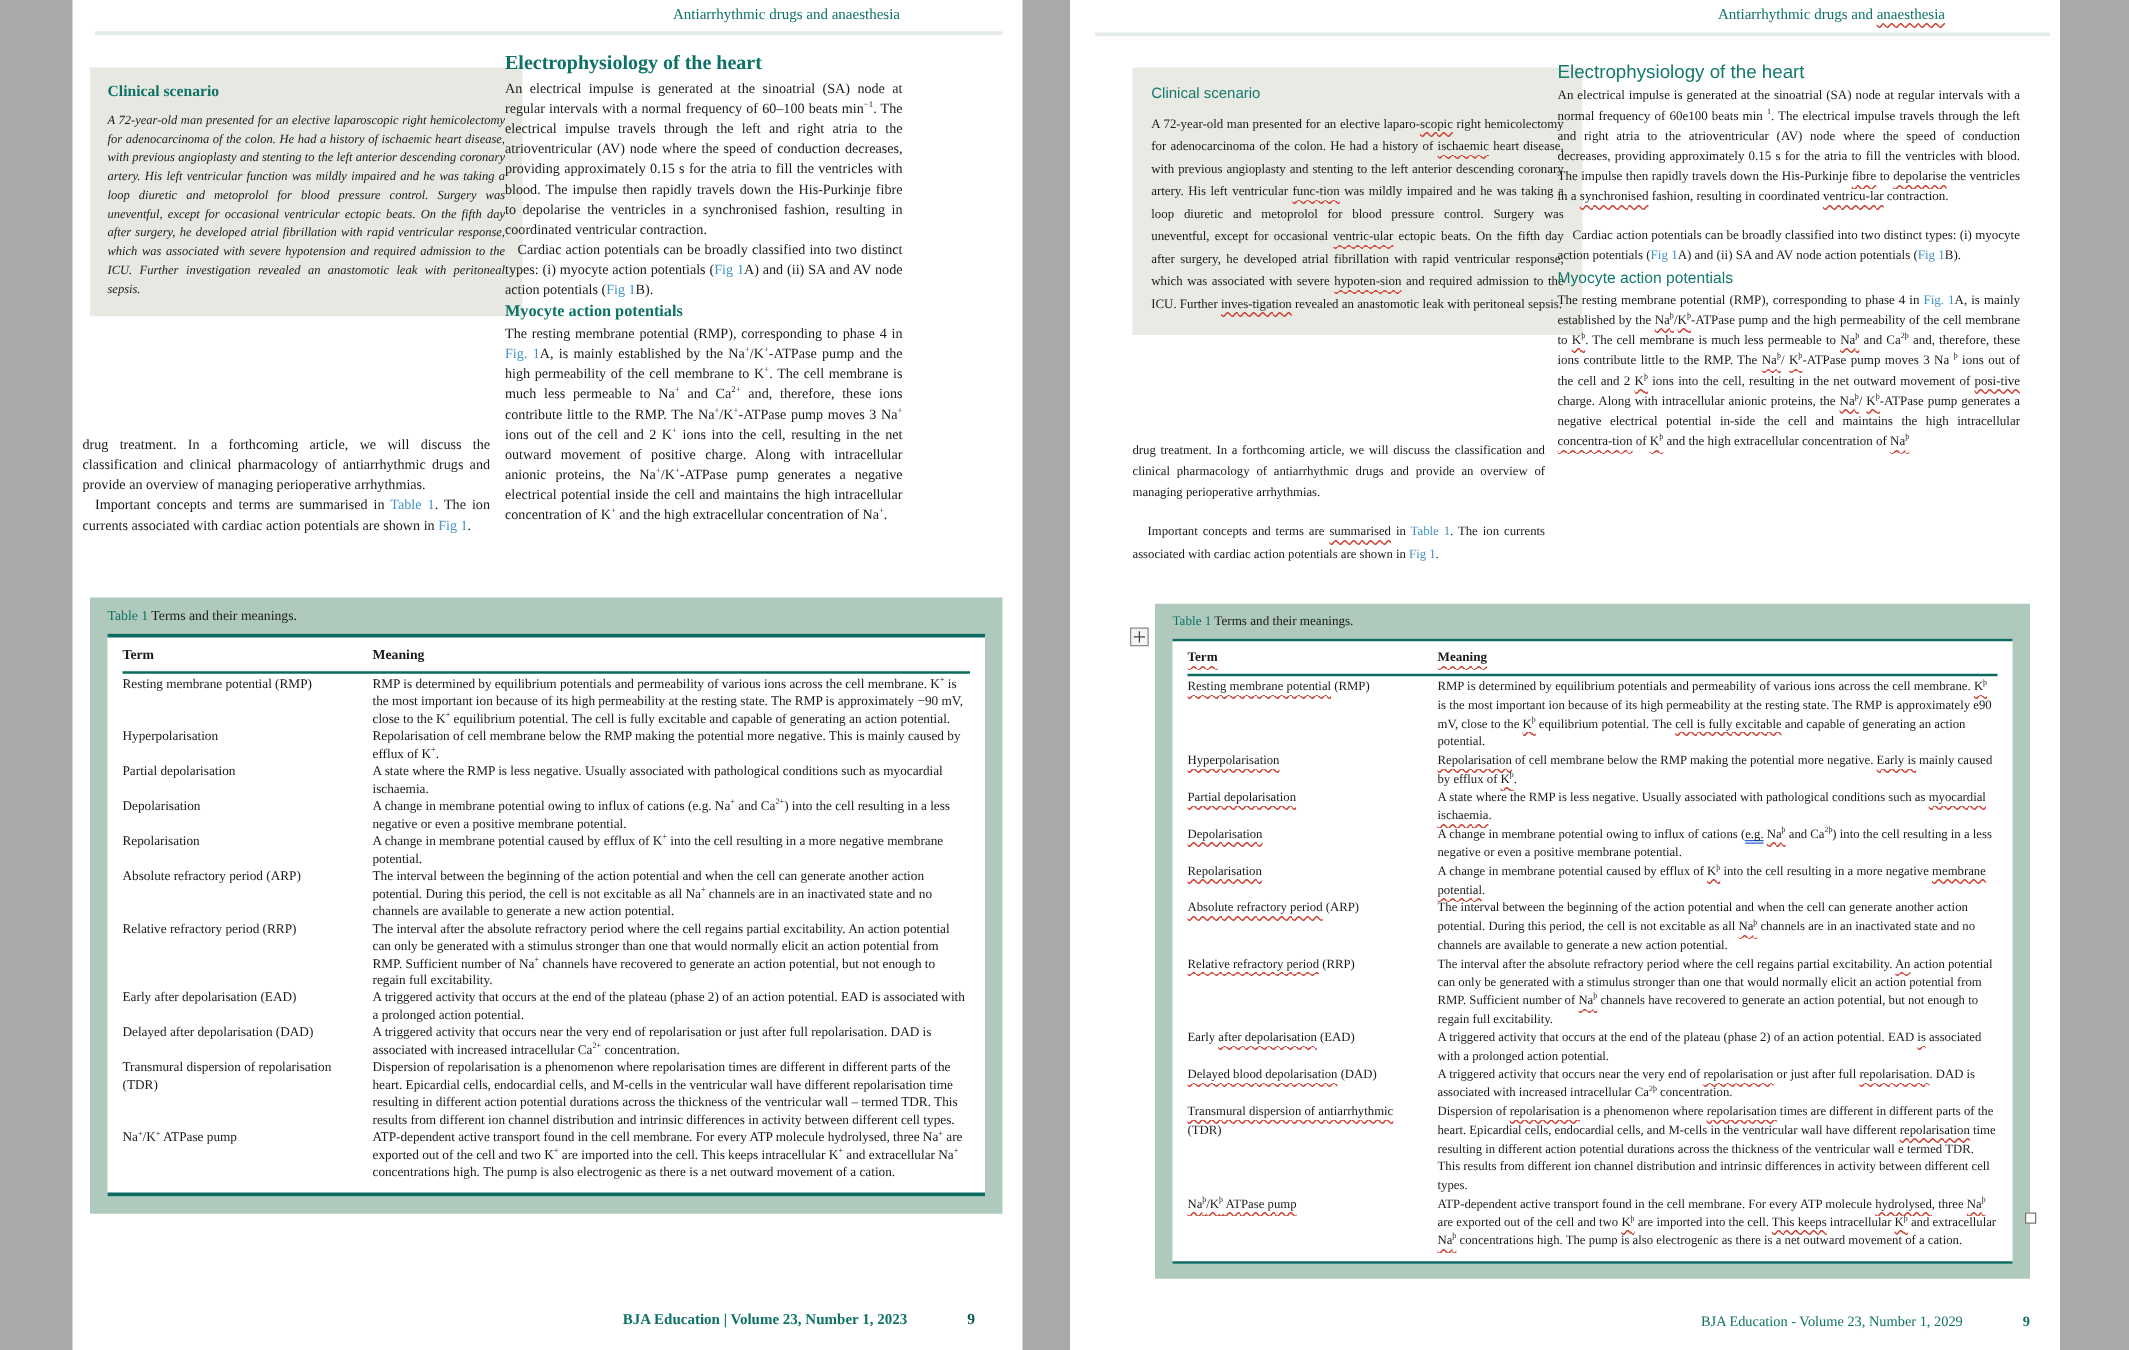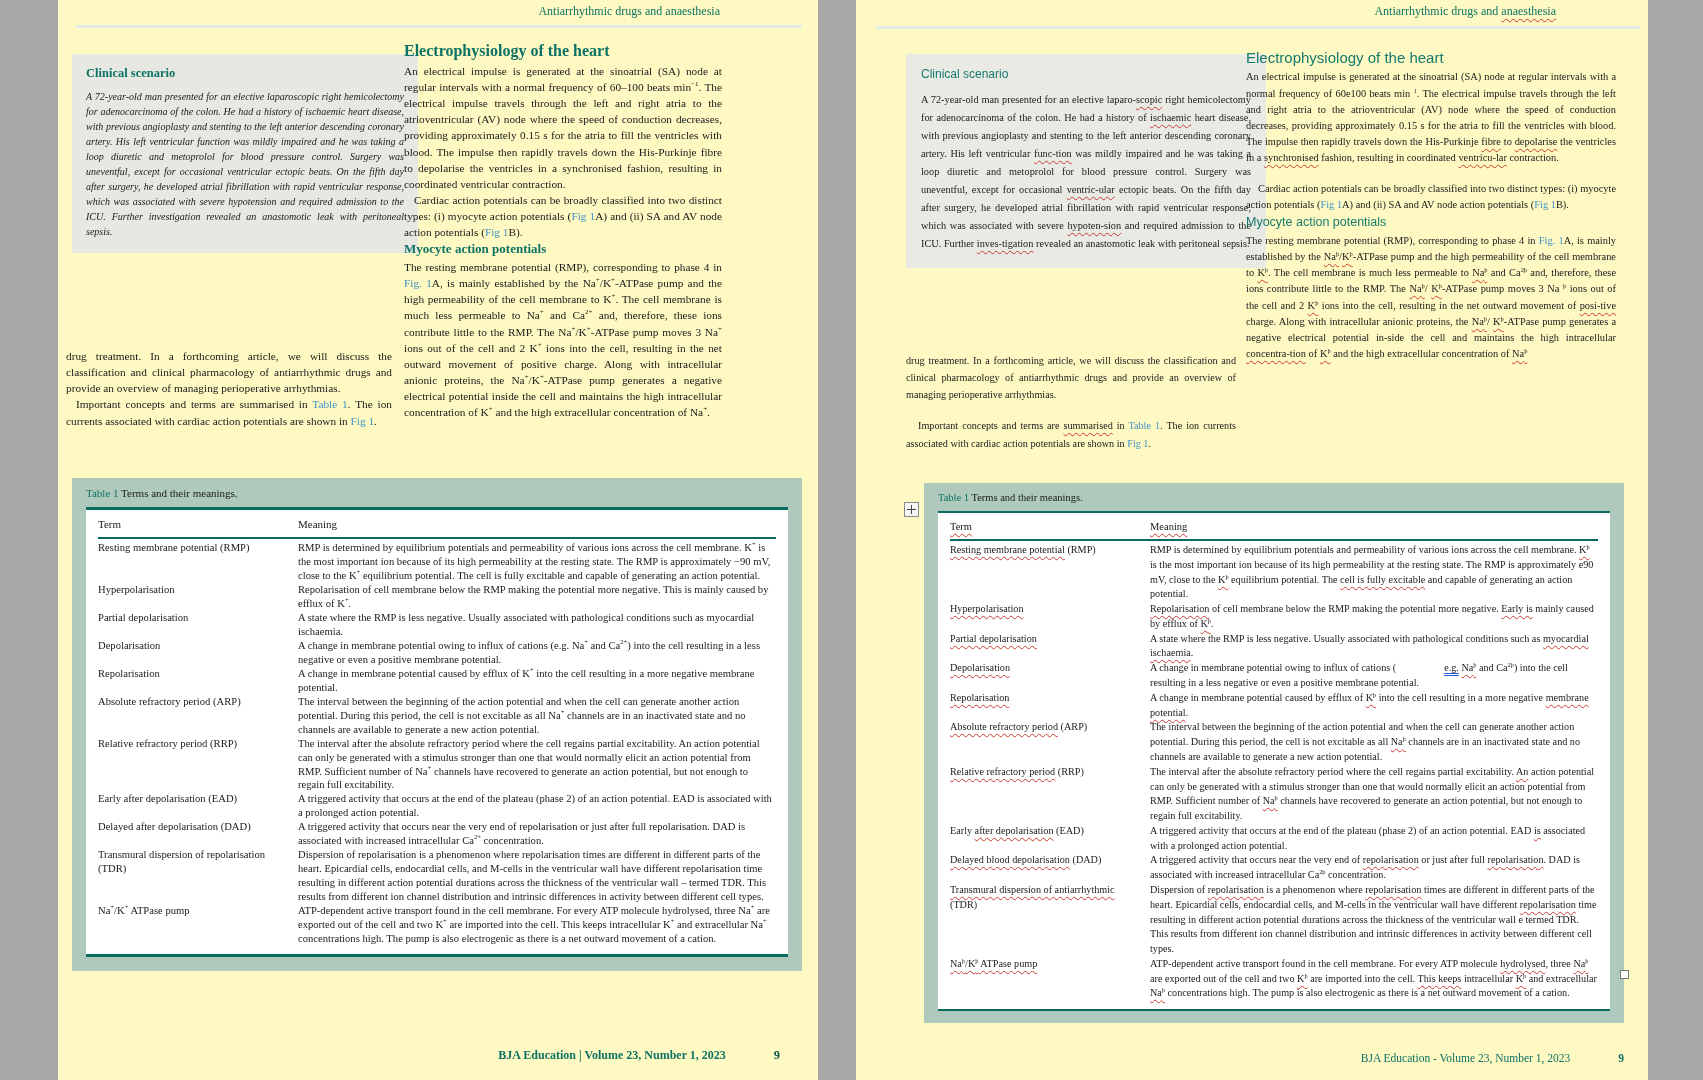--- a/index.html
+++ b/index.html
@@ -1,24 +1,24 @@
 <!DOCTYPE html>
 <html><head>
 <meta charset="utf-8">
 <style>
   html,body{margin:0;padding:0;}
   body{width:1703px;height:1080px;background:#a9a9a9;position:relative;overflow:hidden;
        font-family:"Liberation Serif", serif;color:#1a1a1a;}
-  .page{position:absolute;top:0;height:1080px;background:#fef9c3;}
+  .page{position:absolute;top:0;height:1080px;background:#ffffff;}
   #pageL{left:58px;width:760px;}
   #pageR{left:856px;width:792px;}
   i.sup{font-style:normal;font-size:0.62em;vertical-align:super;line-height:0;}
   i.sq{font-style:normal;text-decoration:underline wavy #cc3b2e;text-decoration-thickness:1px;text-underline-offset:2.5px;}
   i.lk{font-style:normal;color:#4292c6;cursor:pointer;}
-  i.gr{font-style:normal;text-decoration:underline double #2b5fd9;text-decoration-thickness:1px;text-underline-offset:2px;margin-left:48px;}
+  i.gr{font-style:normal;text-decoration:underline double #2b5fd9;text-decoration-thickness:1px;text-underline-offset:2px;}
   
   .rh{position:absolute;font-size:12px;color:#0d7265;text-align:right;}
   #pageL .rh{top:4px;left:20px;width:642px;}
   #pageR .rh{top:4px;left:20px;width:680px;}
   .rule{position:absolute;height:3px;background:#e3ece6;}
   #pageL .rule{top:25px;left:18px;width:726px;}
   #pageR .rule{top:26px;left:20px;width:764px;}
   
   .box{position:absolute;background:#e7e8e2;}
   #pageL .box{left:14px;top:54px;width:318px;padding:12px 14px 14px;}
@@ -41,21 +41,21 @@
   .h2R{font-family:"Liberation Sans",sans-serif;font-size:12.5px;font-weight:400;color:#15796d;margin:16px 0 10px;text-align:left;}
   
   .tblwrap{position:absolute;background:#afcabd;}
   #pageL .tblwrap{left:14px;top:478px;width:730px;padding:9px 14px 14px;box-sizing:border-box;}
   #pageR .tblwrap{left:68px;top:483px;width:700px;padding:9px 14px 12px;box-sizing:border-box;min-height:492px;}
   .caption{font-size:11px;margin:0 0 8px;}
   #pageR .caption{font-size:10.5px;}
   .caplabel{color:#0d7265;}
   .tbl{background:#ffffff;border-top:3px solid #0c6b60;border-bottom:3px solid #0c6b60;padding:0 12px 8px;}
   #pageR .tbl{border-top-width:2px;border-bottom-width:2px;}
-  .thead{display:flex;font-weight:normal;padding:8px 0 7px;border-bottom:2px solid #0c6b60;font-size:11px;}
+  .thead{display:flex;font-weight:bold;padding:8px 0 7px;border-bottom:2px solid #0c6b60;font-size:11px;}
   #pageR .thead{font-size:10.5px;}
   .tbody{padding-top:2px;font-size:10.6px;line-height:1.32;}
   #pageR .tbody{font-size:10.2px;line-height:1.45;}
   .trow{display:flex;}
   .tterm{width:200px;flex:none;padding-right:14px;box-sizing:border-box;}
   .tmean{flex:1;}
   
   .movehandle{position:absolute;left:48px;top:502px;width:15px;height:15px;background:#f5f5f5;
       border:1px solid #8a8a8a;box-sizing:border-box;}
   .mh-h,.mh-v{position:absolute;background:#444;}
@@ -238,16 +238,16 @@
             <div class="tterm"><i class="sq">Na<i class="sup">þ</i>/K<i class="sup">þ</i> ATPase pump</i></div>
             <div class="tmean">ATP-dependent active transport found in the cell membrane. For every ATP molecule <i class="sq">hydrolysed</i>, three <i class="sq">Na<i class="sup">þ</i></i> are exported out of the cell and two <i class="sq">K<i class="sup">þ</i></i> are imported into the cell. <i class="sq">This keeps</i> intracellular <i class="sq">K<i class="sup">þ</i></i> and extracellular <i class="sq">Na<i class="sup">þ</i></i> concentrations high. The pump is also electrogenic as there is a net outward movement of a cation.</div>
           </div>
       </div>
     </div>
   </div>
 
   <div class="resizehandle"></div>
 
   <div class="foot">
-    <span class="fjR">BJA Education - Volume 23, Number 1, 2023</span>
+    <span class="fjR">BJA Education - Volume 23, Number 1, 2029</span>
     <span class="fpR">9</span>
   </div>
 </div>
 
 </body></html>

